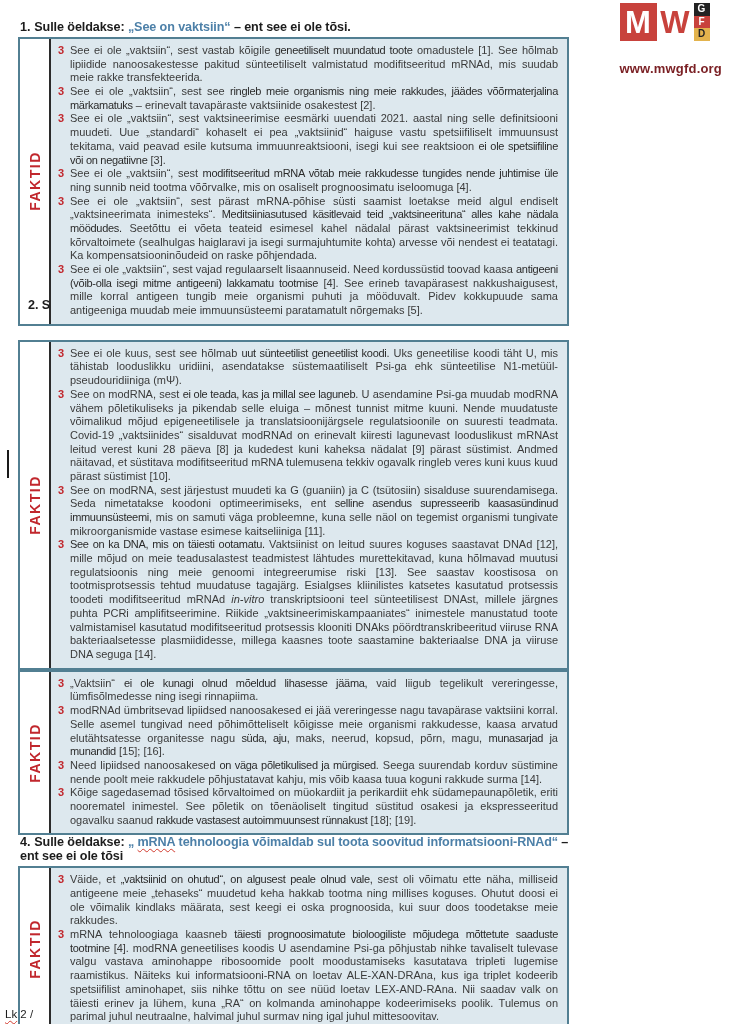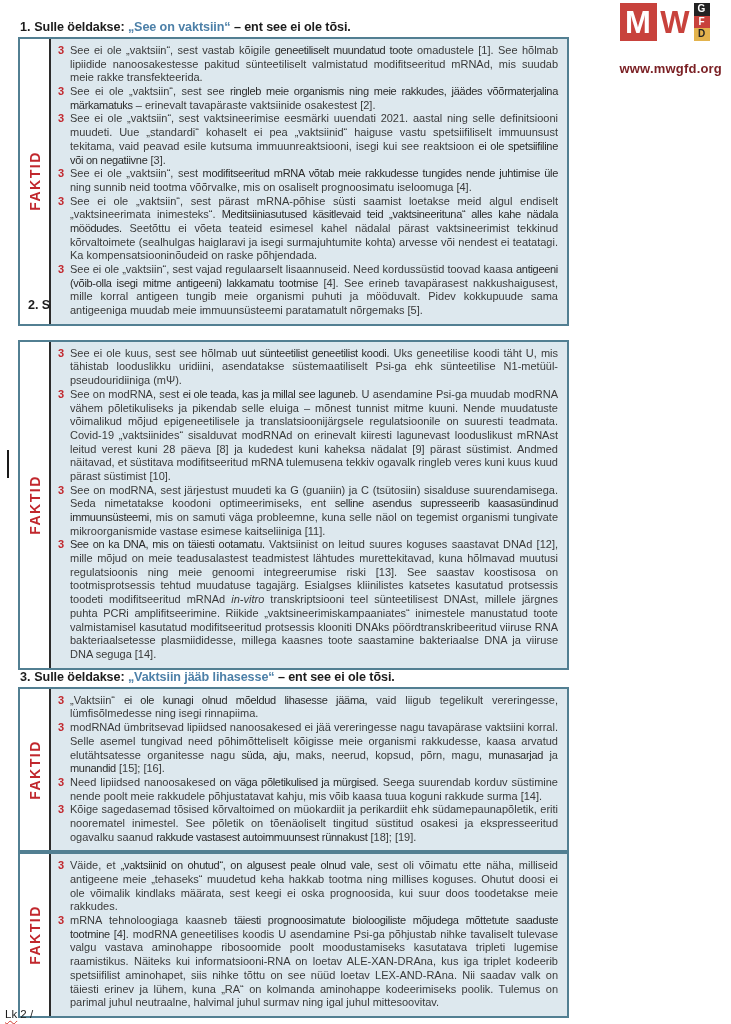--- a/index.html
+++ b/index.html
@@ -126,21 +126,20 @@
           <div class="item">
             <span class="marker">3</span>
             <div class="itext"><span>See on modRNA, sest järjestust muudeti ka G (guaniin) ja C (tsütosiin) sisalduse suurendamisega. Seda nimetatakse koodoni optimeerimiseks, ent </span><span class="b">selline asendus supresseerib kaasasündinud immuunsüsteemi</span><span>, mis on samuti väga probleemne, kuna selle näol on tegemist organismi tungivate mikroorganismide vastase esimese kaitseliiniga [11].</span></div>
           </div>
           <div class="item">
             <span class="marker">3</span>
             <div class="itext"><span class="b">See on ka DNA, mis on täiesti ootamatu.</span><span> Vaktsiinist on leitud suures koguses saastavat DNAd [12], mille mõjud on meie teadusalastest teadmistest lähtudes murettekitavad, kuna hõlmavad muutusi regulatsioonis ning meie genoomi integreerumise riski [13]. See saastav koostisosa on tootmisprotsessis tehtud muudatuse tagajärg. Esialgses kliinilistes katsetes kasutatud protsessis toodeti modifitseeritud mRNAd </span><span class="i">in-vitro</span><span> transkriptsiooni teel sünteetilisest DNAst, millele järgnes puhta PCRi amplifitseerimine. Riikide „vaktsineerimiskampaaniates“ inimestele manustatud toote valmistamisel kasutatud modifitseeritud protsessis klooniti DNAks pöördtranskribeeritud viiruse RNA bakteriaalsetesse plasmiididesse, millega kaasnes toote saastamine bakteriaalse DNA ja viiruse DNA seguga [14].</span></div>
           </div>
         </div>
       </div>
-      <div class="heading"><span class="hnum">3.</span><span class="hlead">Sulle öeldakse: </span><span class="quote"><span>„Vaktsiin jääb lihasesse“</span></span><span class="htail"> – ent see ei ole tõsi.</span></div>
       <div class="fbox b3">
         <div class="sidebar">
           <span class="rot">FAKTID</span>
         </div>
         <div class="content">
           <div class="item">
             <span class="marker">3</span>
             <div class="itext"><span>„Vaktsiin“ </span><span class="b">ei ole kunagi olnud mõeldud lihasesse jääma,</span><span> vaid liigub tegelikult vereringesse, lümfisõlmedesse ning isegi rinnapiima.</span></div>
           </div>
           <div class="item">
@@ -150,20 +149,21 @@
           <div class="item">
             <span class="marker">3</span>
             <div class="itext"><span>Need lipiidsed nanoosakesed </span><span class="b">on väga põletikulised ja mürgised</span><span>. Seega suurendab korduv süstimine nende poolt meie rakkudele põhjustatavat kahju, mis võib kaasa tuua koguni rakkude surma [14].</span></div>
           </div>
           <div class="item">
             <span class="marker">3</span>
             <div class="itext"><span>Kõige sagedasemad tõsised kõrvaltoimed on müokardiit ja perikardiit ehk südamepaunapõletik, eriti noorematel inimestel. See põletik on tõenäoliselt tingitud süstitud osakesi ja ekspresseeritud ogavalku saanud </span><span class="b">rakkude vastasest autoimmuunsest rünnakust</span><span> [18]; [19].</span></div>
           </div>
         </div>
       </div>
+      <div class="heading"><span class="hnum">4.</span><span class="hlead">Sulle öeldakse: </span><span class="quote"><span>„ </span><span class="wavy">mRNA</span><span> tehnoloogia võimaldab sul toota soovitud informatsiooni-RNAd“</span></span><span class="htail"> – ent see ei ole tõsi</span></div>
       <div class="fbox b4">
         <div class="sidebar">
           <span class="rot">FAKTID</span>
         </div>
         <div class="content">
           <div class="item">
             <span class="marker">3</span>
             <div class="itext"><span>Väide, et </span><span class="b">„vaktsiinid on ohutud“, on algusest peale olnud vale,</span><span> sest oli võimatu ette näha, milliseid antigeene meie „tehaseks“ muudetud keha hakkab tootma ning millises koguses. Ohutut doosi ei ole võimalik kindlaks määrata, sest keegi ei oska prognoosida, kui suur doos toodetakse meie rakkudes.</span></div>
           </div>
           <div class="item">

